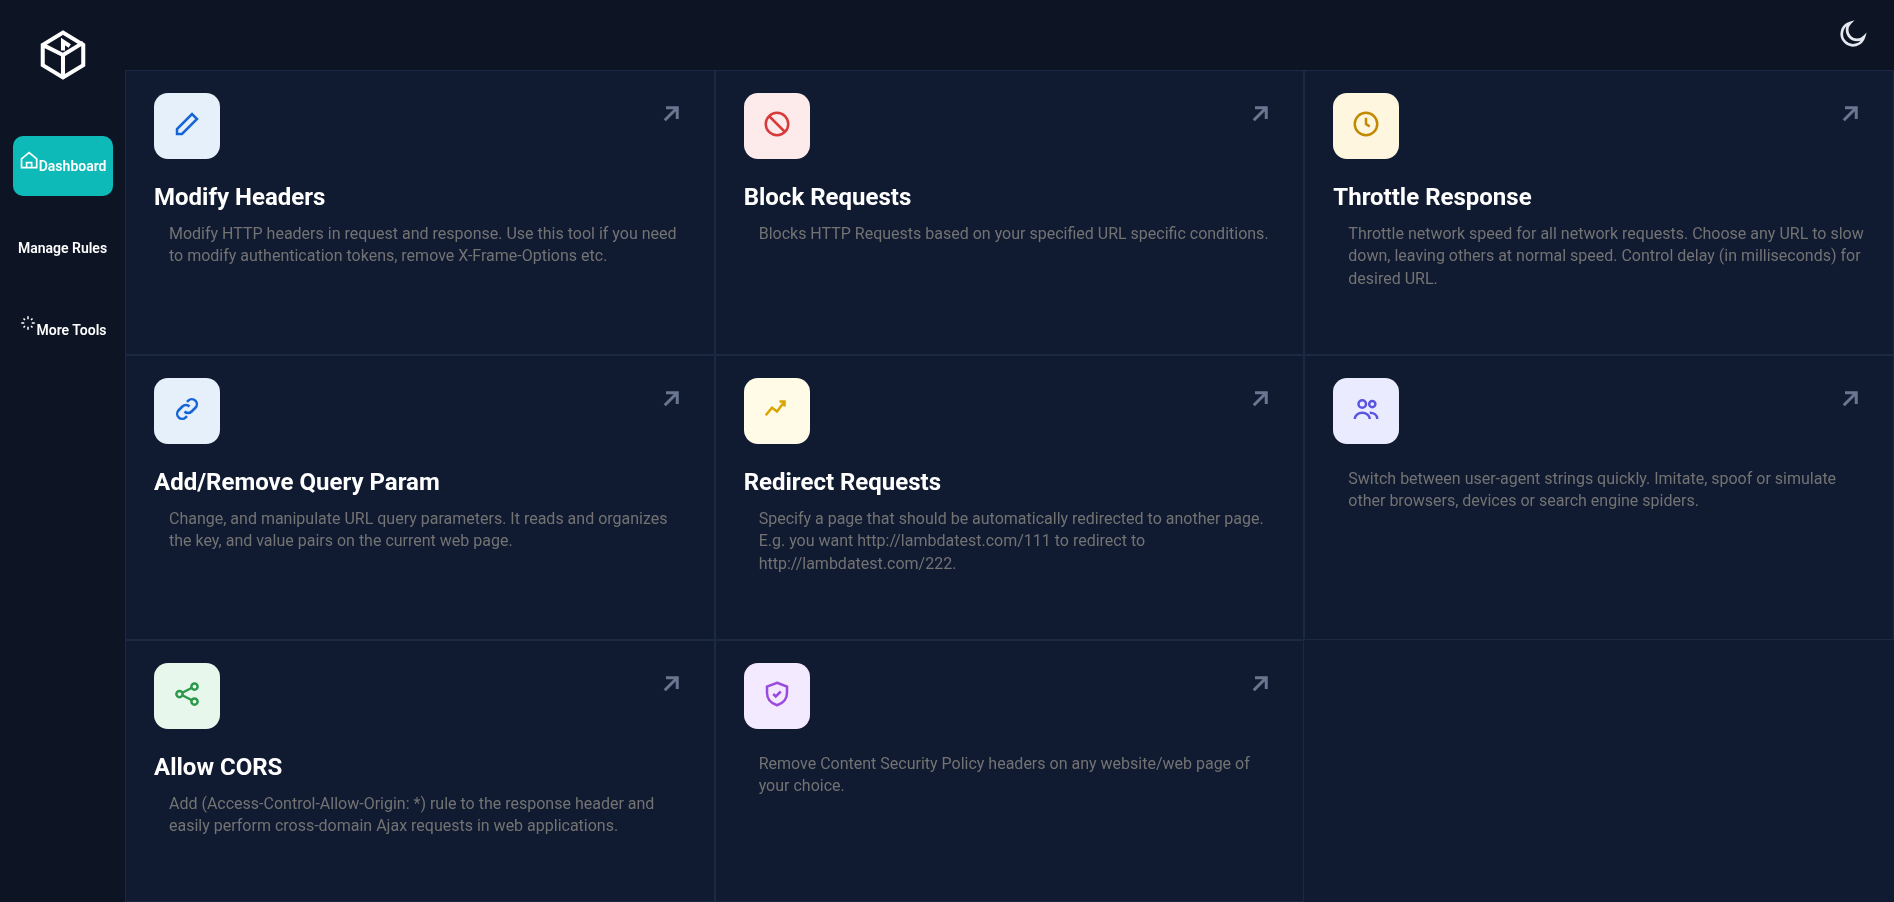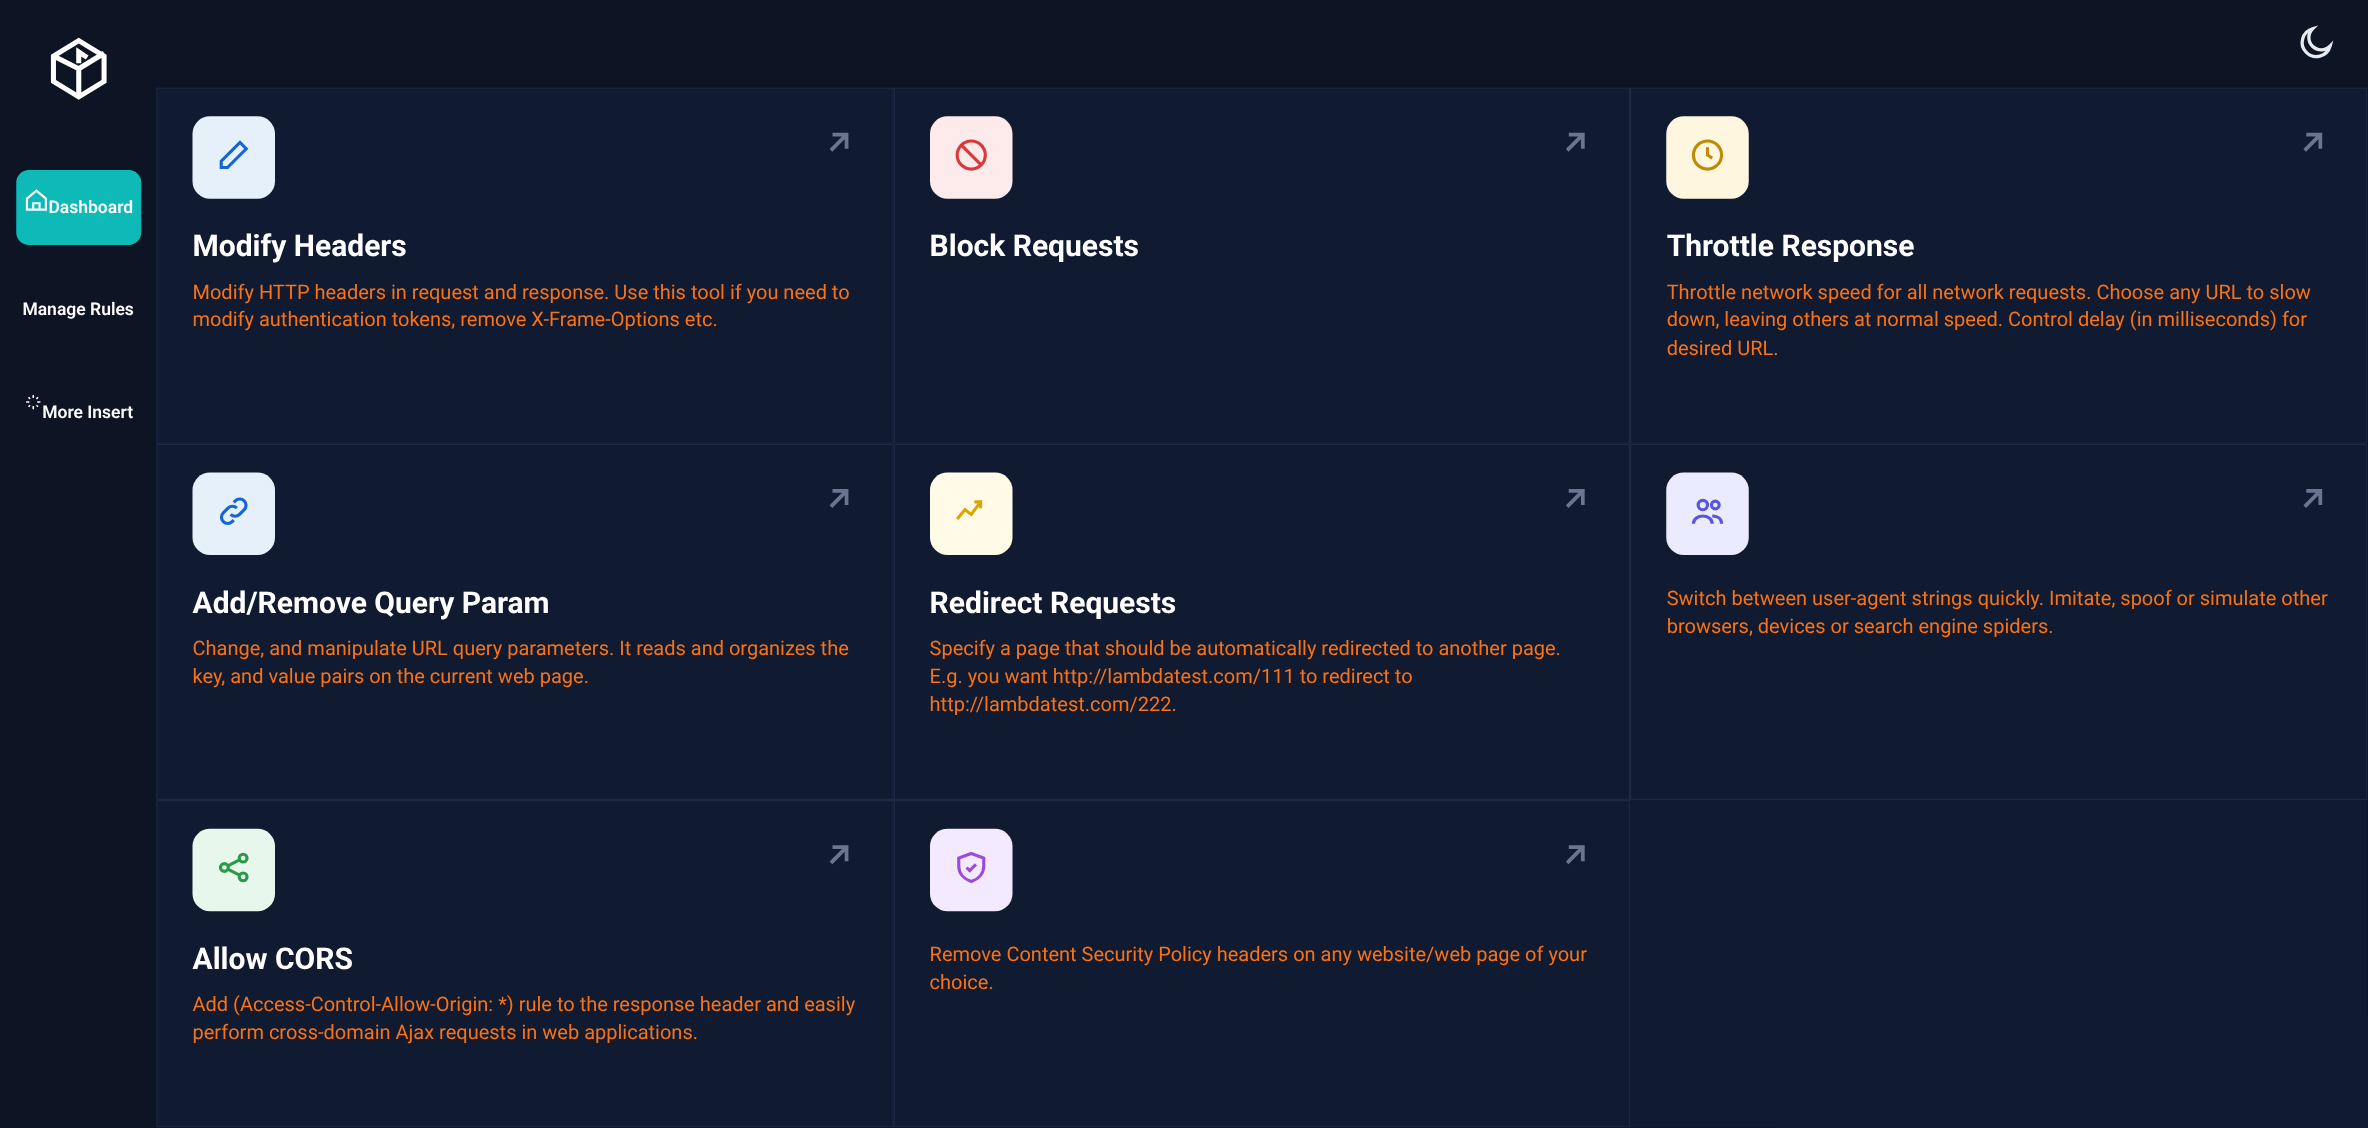--- a/index.html
+++ b/index.html
@@ -103,21 +103,22 @@
 }
 .card-title {
   font-size: 24px;
   font-weight: 700;
   margin-bottom: 12px;
   color: #fff;
 }
 .card-desc {
   font-size: 16px;
   line-height: 1.4;
-  color: #f97316;
+  color: #737373;
+  margin-left: 15px;
 }
 </style>
 </head>
 <body>
 
 <nav class="sidebar">
   <div class="logo">
     <svg viewBox="0 0 24 24" fill="none" stroke="currentColor" stroke-width="1.8">
       <path d="M3 7.5 12 2l9 5.5v9L12 22l-9-5.5v-9Z"></path>
       <path d="M12 22V12M12 12 3 7.5M12 12l9-5.5"></path>
@@ -143,21 +144,21 @@
     </span>
     <span class="nav-label">Manage Rules</span>
   </div>
 
   <div class="nav-item">
     <span class="nav-icon">
       <svg viewBox="0 0 24 24" fill="none" stroke="currentColor" stroke-width="2">
           <path d="M12 3v4M12 17v4M3 12h4M17 12h4M6 6l2 2M16 16l2 2M6 18l2-2M16 8l2-2"></path>
         </svg>
     </span>
-    <span class="nav-label">More Insert</span>
+    <span class="nav-label">More Tools</span>
   </div>
 </nav>
 
 <div class="main">
   <div class="topbar">
     <div class="theme-toggle">
       <span>
         <svg viewBox="0 0 24 24" fill="none" stroke="currentColor" stroke-width="2">
             <path d="M21 13.5A8.5 8.5 0 1 1 10.5 3a7 7 0 0 0 10.5 10.5Z"></path>
           </svg>
@@ -184,20 +185,21 @@
       <div class="card-icon-wrap bg-red">
         <span><svg viewBox="0 0 24 24" fill="none" stroke="currentColor" stroke-width="2">
               <circle cx="12" cy="12" r="9"></circle>
               <path d="M6 6l12 12"></path>
             </svg></span>
       </div>
       <span class="card-arrow"><svg viewBox="0 0 24 24" fill="none" stroke="currentColor" stroke-width="2.4">
             <path d="M7 17 17 7M8 7h9v9"></path>
           </svg></span>
       <h3 class="card-title">Block Requests</h3>
+      <p class="card-desc">Blocks HTTP Requests based on your specified URL specific conditions.</p>
     </div>
 
     <div class="card">
       <div class="card-icon-wrap bg-amber">
         <span><svg viewBox="0 0 24 24" fill="none" stroke="currentColor" stroke-width="2">
               <circle cx="12" cy="12" r="9"></circle>
               <path d="M12 7v5l3 2"></path>
             </svg></span>
       </div>
       <span class="card-arrow"><svg viewBox="0 0 24 24" fill="none" stroke="currentColor" stroke-width="2.4">

